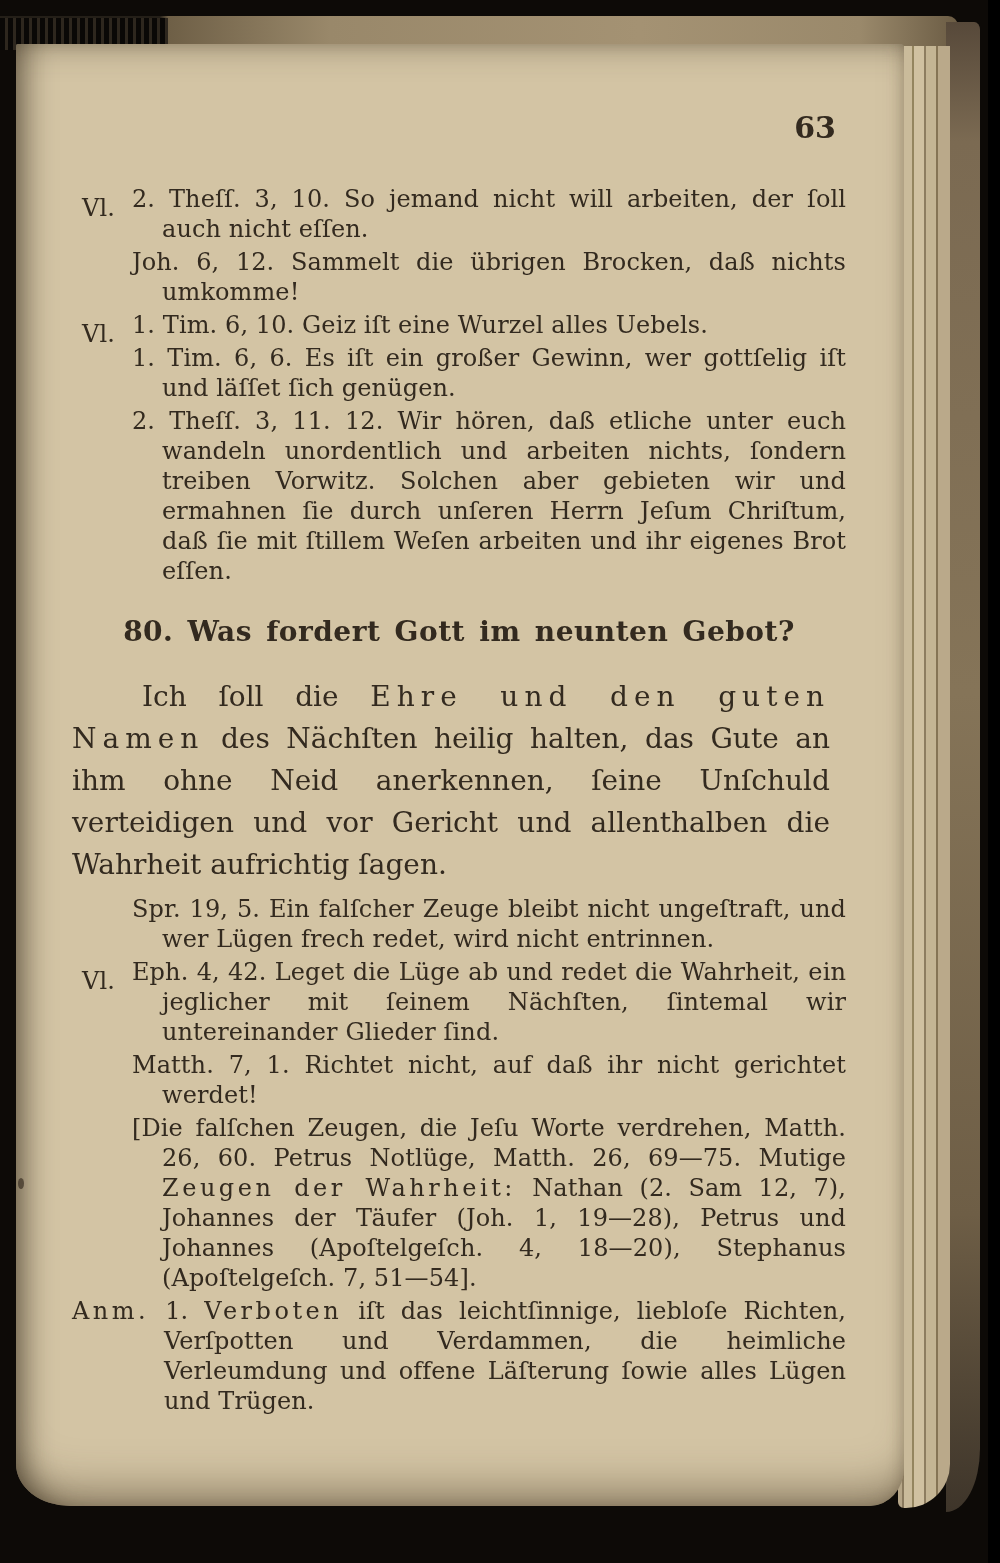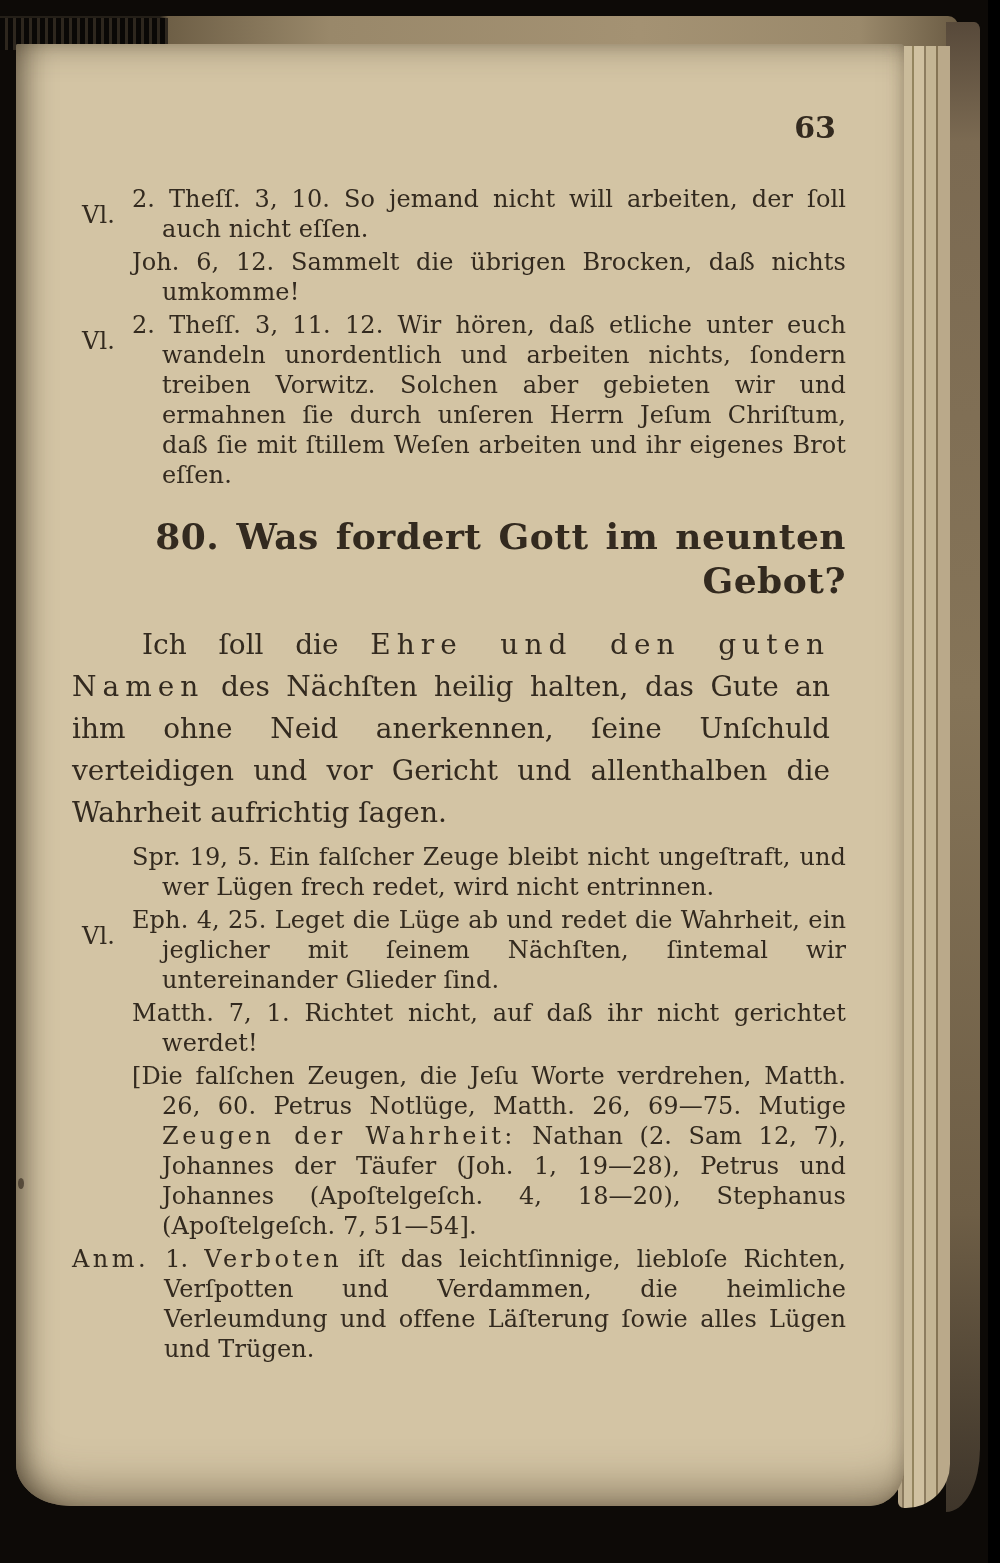--- a/index.html
+++ b/index.html
@@ -56,25 +56,25 @@
   }
   .cite{
     position:relative;
     font-size:24px;line-height:30px;
     text-align:justify;
     margin:0 0 3px 90px;
     text-indent:-30px;
     letter-spacing:.1px;
   }
   .cite .marker{
-    position:absolute;left:-80px;top:16px;text-indent:0;
+    position:absolute;left:-80px;top:9px;text-indent:0;
   }
   .heading{
-    font-size:36px;line-height:44px;font-weight:bold;
-    text-align:right;letter-spacing:.5px;word-spacing:4px;
+    font-size:28px;line-height:44px;font-weight:bold;
+    text-align:center;letter-spacing:.5px;word-spacing:4px;
     margin-top:24px;
   }
   .answer{
     font-size:28px;line-height:42px;
     text-align:justify;text-indent:70px;
     margin:22px 16px 8px 0;
   }
   .sperr{letter-spacing:6px;}
   .sperr2{letter-spacing:3.5px;}
   .anm{text-indent:-92px;margin-left:92px;}
@@ -98,41 +98,44 @@
 
       <div class="cite">
         <span class="marker">Vl.</span><span>2. Theſſ. 3, 10. So jemand nicht will arbeiten, der ſoll auch nicht eſſen.</span>
       </div>
 
       <div class="cite">
         <span>Joh. 6, 12. Sammelt die übrigen Brocken, daß nichts umkomme!</span>
       </div>
 
       <div class="cite">
-        <span class="marker">Vl.</span>
+        <span class="marker">Vl.</span><span>1. Tim. 6, 10. Geiz iſt eine Wurzel alles Uebels.</span>
       </div>
 
+      <div class="cite">
+        <span>1. Tim. 6, 6. Es iſt ein großer Gewinn, wer gottſelig iſt und läſſet ſich genügen.</span>
+      </div>
 
       <div class="cite">
         <span>2. Theſſ. 3, 11. 12. Wir hören, daß etliche unter euch wandeln unordentlich und arbeiten nichts, ſondern treiben Vorwitz. Solchen aber gebieten wir und ermahnen ſie durch unſeren Herrn Jeſum Chriſtum, daß ſie mit ſtillem Weſen arbeiten und ihr eigenes Brot eſſen.</span>
       </div>
 
 
       <div class="heading">80. Was fordert Gott im neunten Gebot?</div>
 
       <div class="answer">
         <span>Ich ſoll die </span><span class="sperr">Ehre und den guten Namen</span><span> des Nächſten heilig halten, das Gute an ihm ohne Neid anerkennen, ſeine Unſchuld verteidigen und vor Gericht und allenthalben die Wahrheit aufrichtig ſagen.</span>
       </div>
 
       <div class="cite">
         <span>Spr. 19, 5. Ein falſcher Zeuge bleibt nicht ungeſtraft, und wer Lügen frech redet, wird nicht entrinnen.</span>
       </div>
 
       <div class="cite">
-        <span class="marker">Vl.</span><span>Eph. 4, 25. Leget die Lüge ab und redet die Wahrheit, ein jeglicher mit ſeinem Nächſten, ſintemal wir untereinander Glieder ſind.</span>
+        <span class="marker">Vl.</span><span>Eph. 4, 42. Leget die Lüge ab und redet die Wahrheit, ein jeglicher mit ſeinem Nächſten, ſintemal wir untereinander Glieder ſind.</span>
       </div>
 
       <div class="cite">
         <span>Matth. 7, 1. Richtet nicht, auf daß ihr nicht gerichtet werdet!</span>
       </div>
 
 
       <div class="cite">
         <span>[Die falſchen Zeugen, die Jeſu Worte verdrehen, Matth. 26, 60. Petrus Notlüge, Matth. 26, 69—75. Mutige </span><span class="sperr2">Zeugen der Wahrheit:</span><span> Nathan (2. Sam 12, 7), Johannes der Täufer (Joh. 1, 19—28), Petrus und Johannes (Apoſtelgeſch. 4, 18—20), Stephanus (Apoſtelgeſch. 7, 51—54].</span>
       </div>

